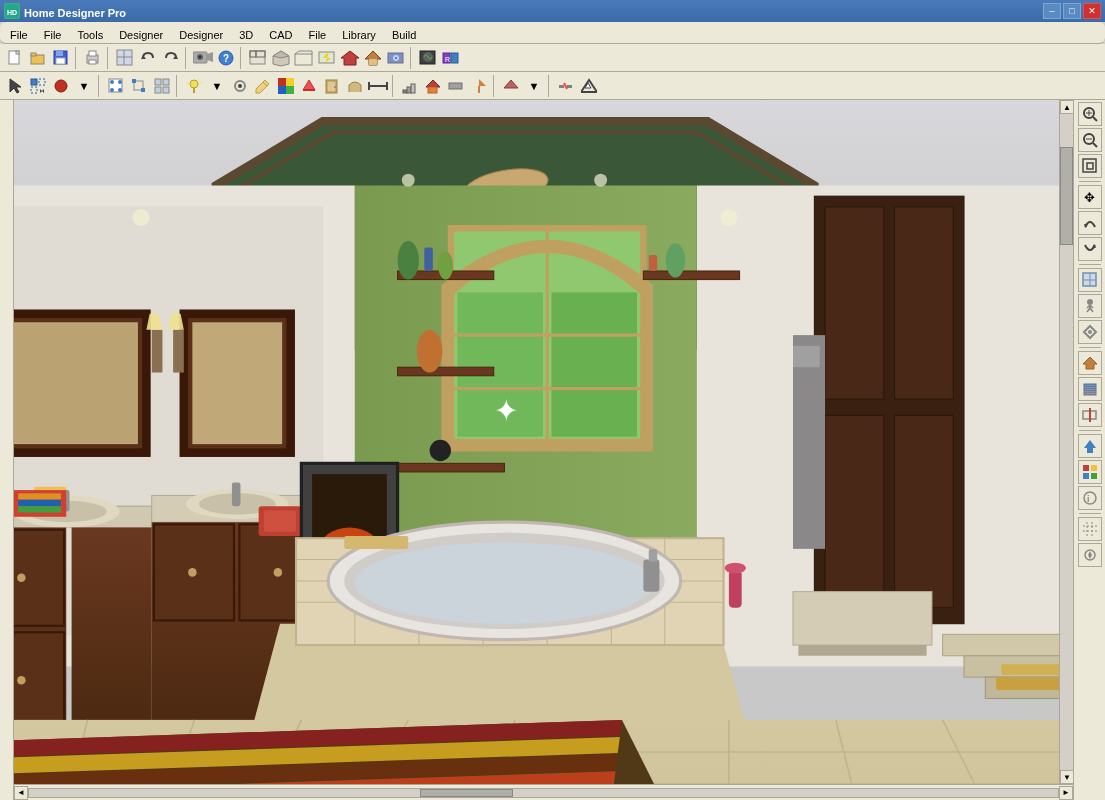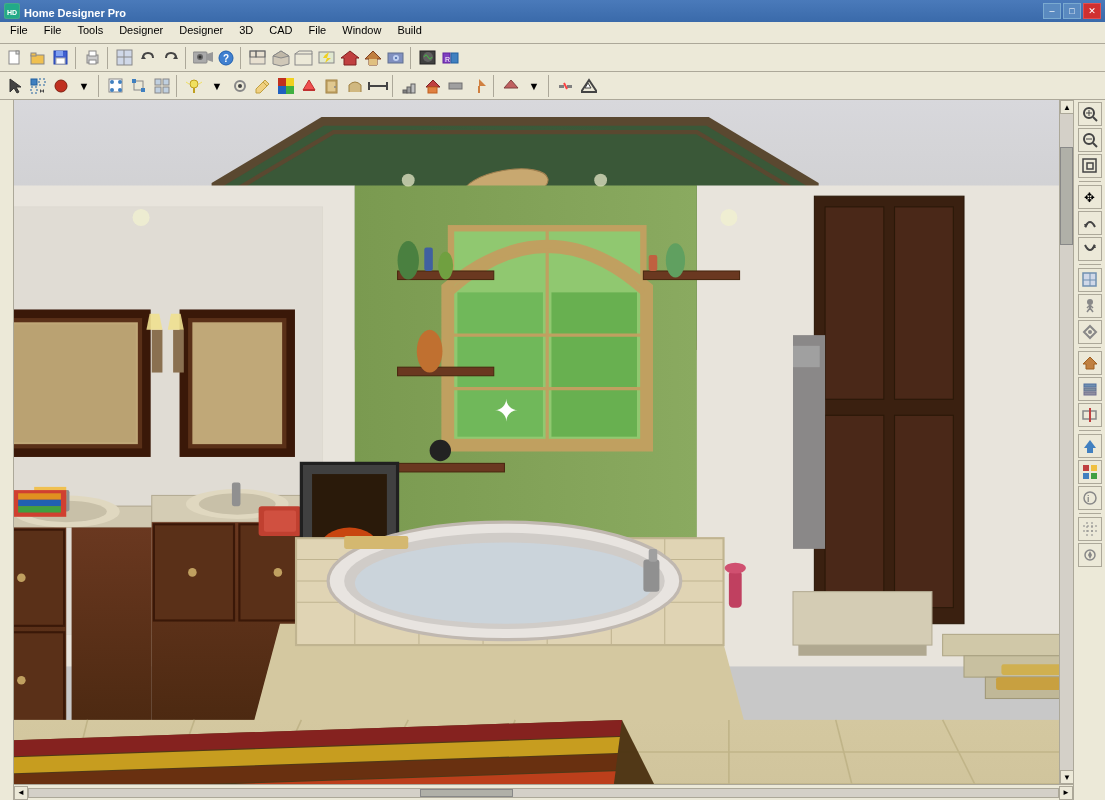--- a/index.html
+++ b/index.html
@@ -16,22 +16,22 @@
     #titlebar-title { font-size: 11px; font-weight: bold; }
     #titlebar-controls { display: flex; gap: 2px; }
     .title-btn {
       width: 18px; height: 16px; display: flex; align-items: center; justify-content: center;
       background: #5a8ac0; border: 1px solid #7aaad0; color: white; font-size: 9px; cursor: pointer;
     }
     .title-btn.close { background: #d03030; border-color: #e05050; }
 
     
     #menubar {
-      display: flex; align-items: flex-start; background: #ece9d8;
-      height: 22px; padding: 0 2px; border-bottom: 1px solid #aca899;
+      display: flex; align-items: flex-end; background: #ece9d8;
+      height: 22px; padding: 0 2px; border-bottom: 1px solid #aca899; border-radius: 6px;
     }
     .menu-item {
       padding: 2px 8px; cursor: pointer; font-size: 11px; color: #000;
     }
 
     
     #toolbar1, #toolbar2 {
       display: flex; align-items: center; background: #ece9d8;
       height: 28px; padding: 2px 4px; gap: 1px; border-bottom: 1px solid #aca899;
     }
@@ -86,21 +86,21 @@
 
 <div id="menubar">
   <div class="menu-item">File</div>
   <div class="menu-item">File</div>
   <div class="menu-item">Tools</div>
   <div class="menu-item">Designer</div>
   <div class="menu-item">Designer</div>
   <div class="menu-item">3D</div>
   <div class="menu-item">CAD</div>
   <div class="menu-item">File</div>
-  <div class="menu-item">Window</div>
+  <div class="menu-item">Library</div>
   <div class="menu-item">Build</div>
 </div>
 
 <div id="toolbar1">
 
   <div class="tb-btn" title="New">
     <svg width="16" height="16">
         <rect x="2" y="1" width="10" height="13" fill="white" stroke="#888"></rect>
         <polyline points="9,1 12,4" fill="none" stroke="#888"></polyline>
         <rect x="9" y="1" width="3" height="3" fill="#ddd" stroke="#888"></rect>

